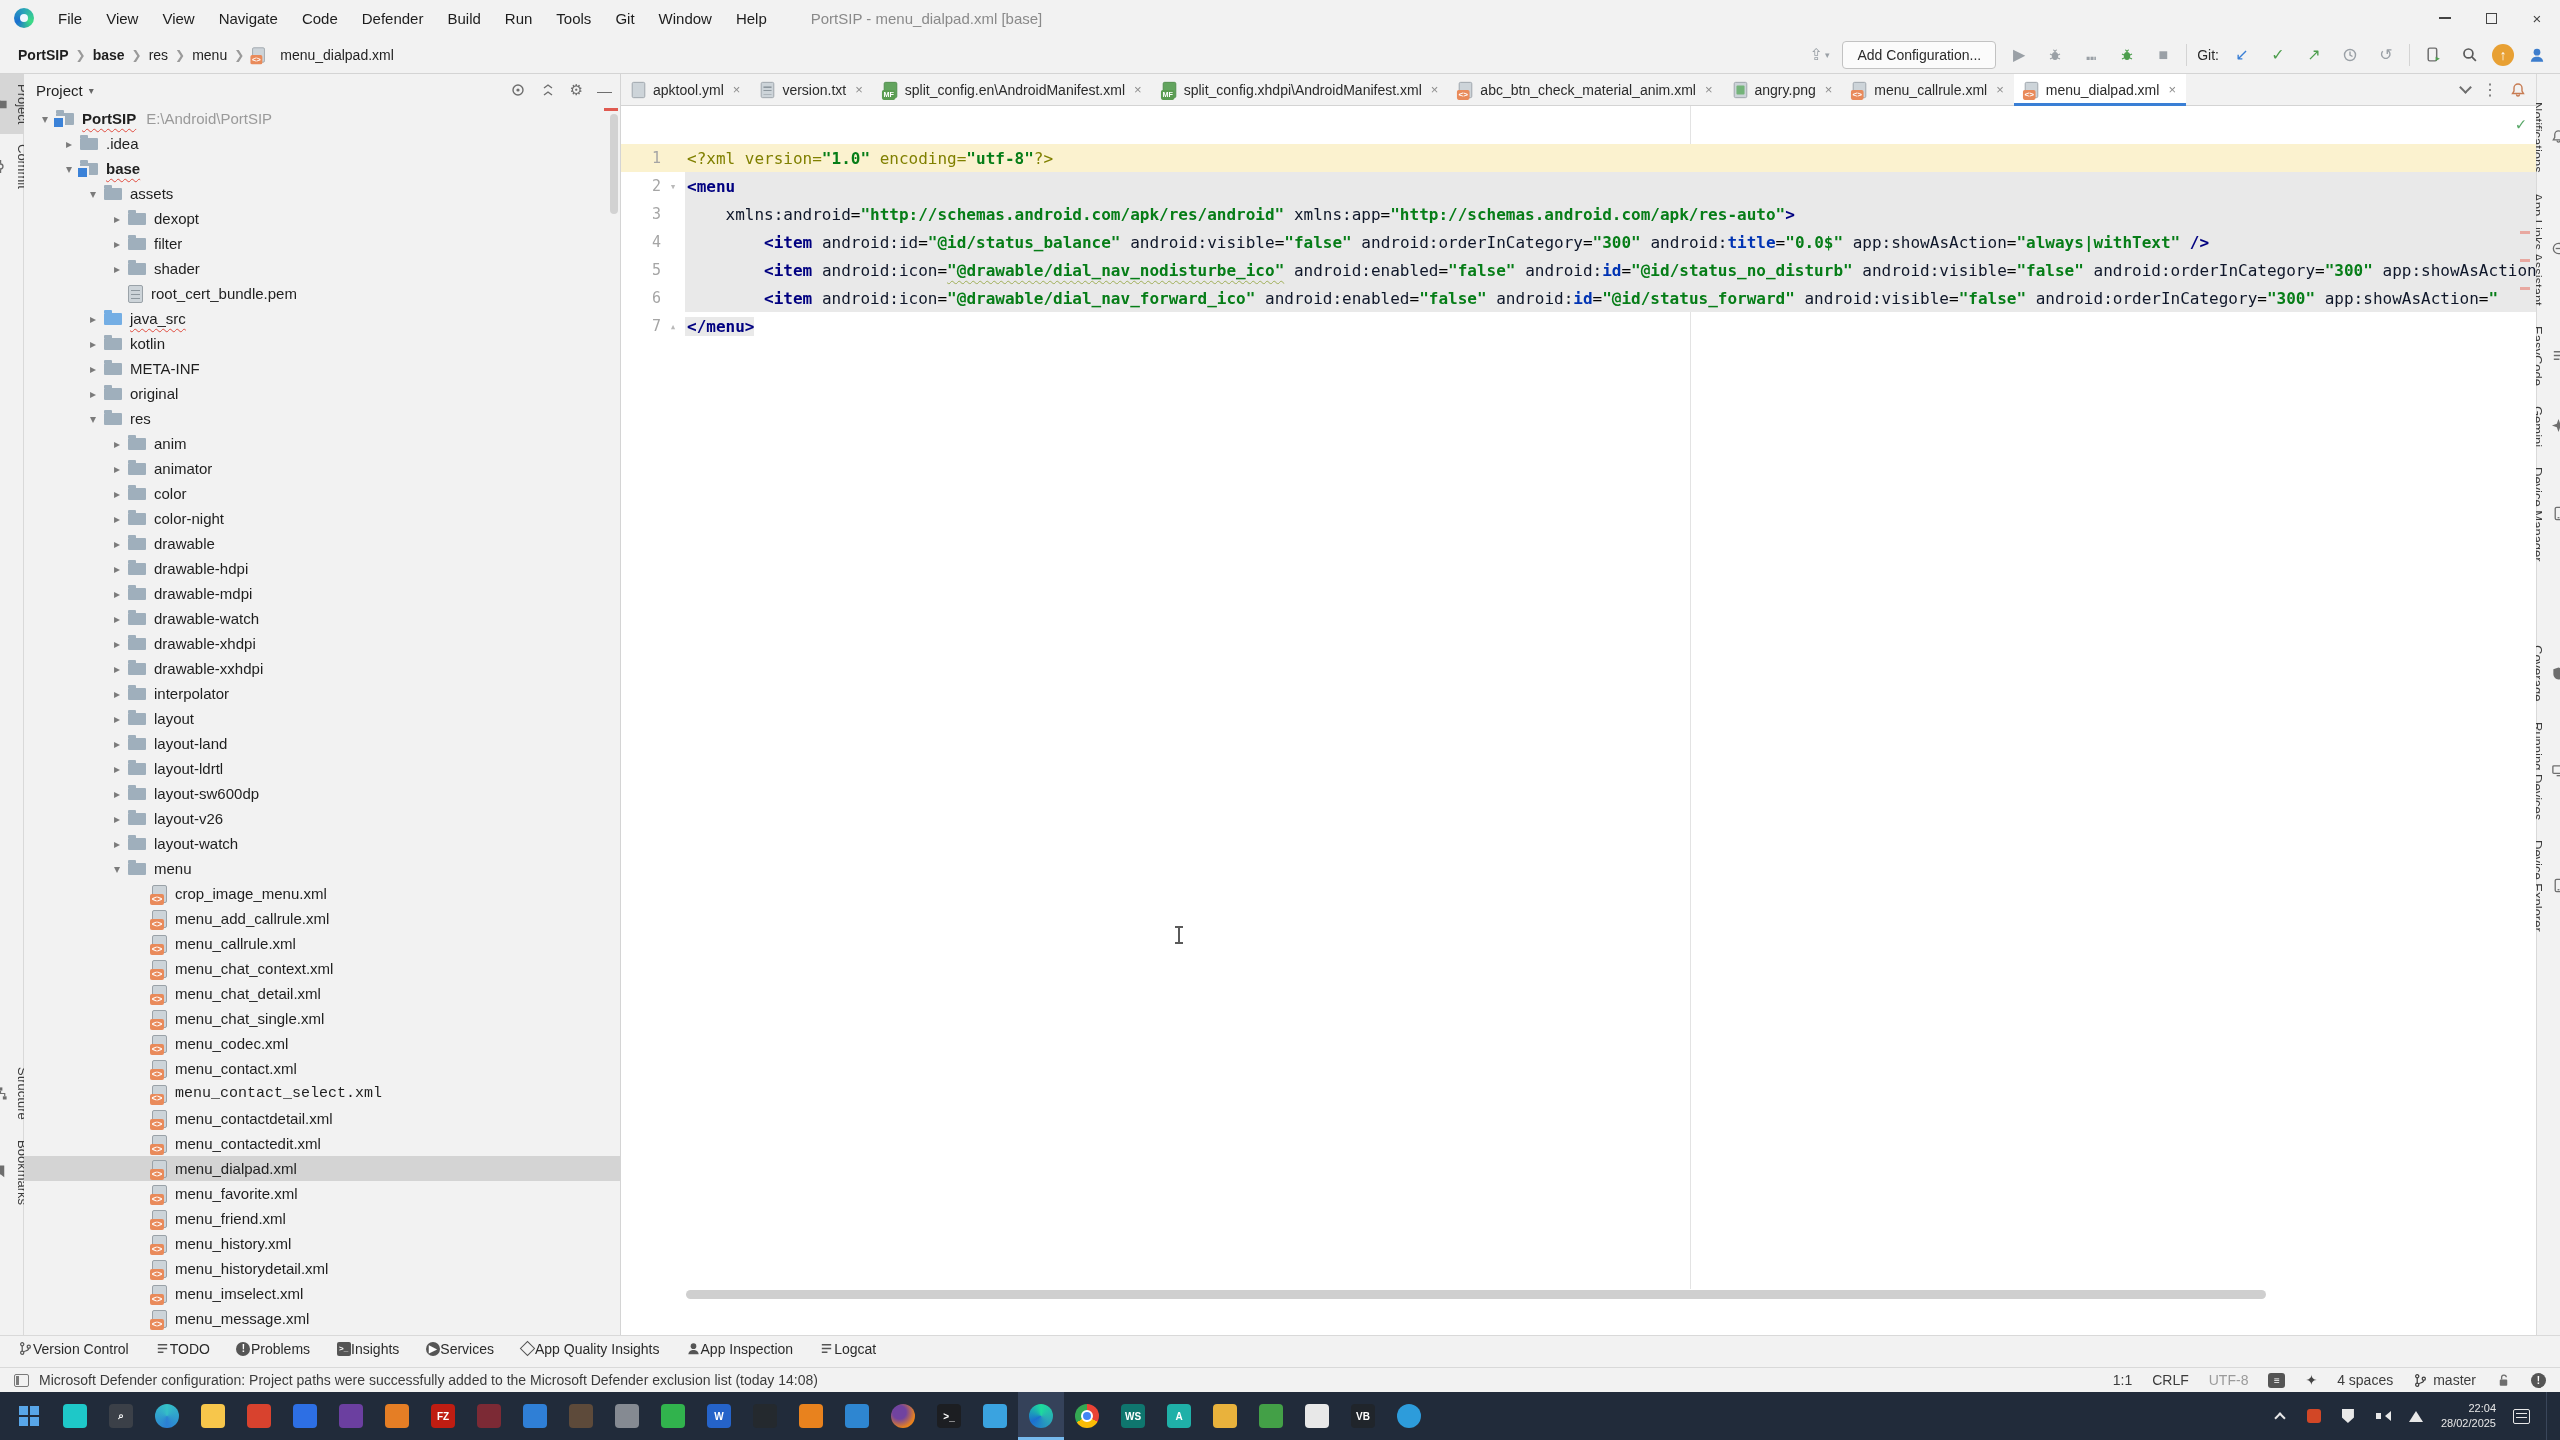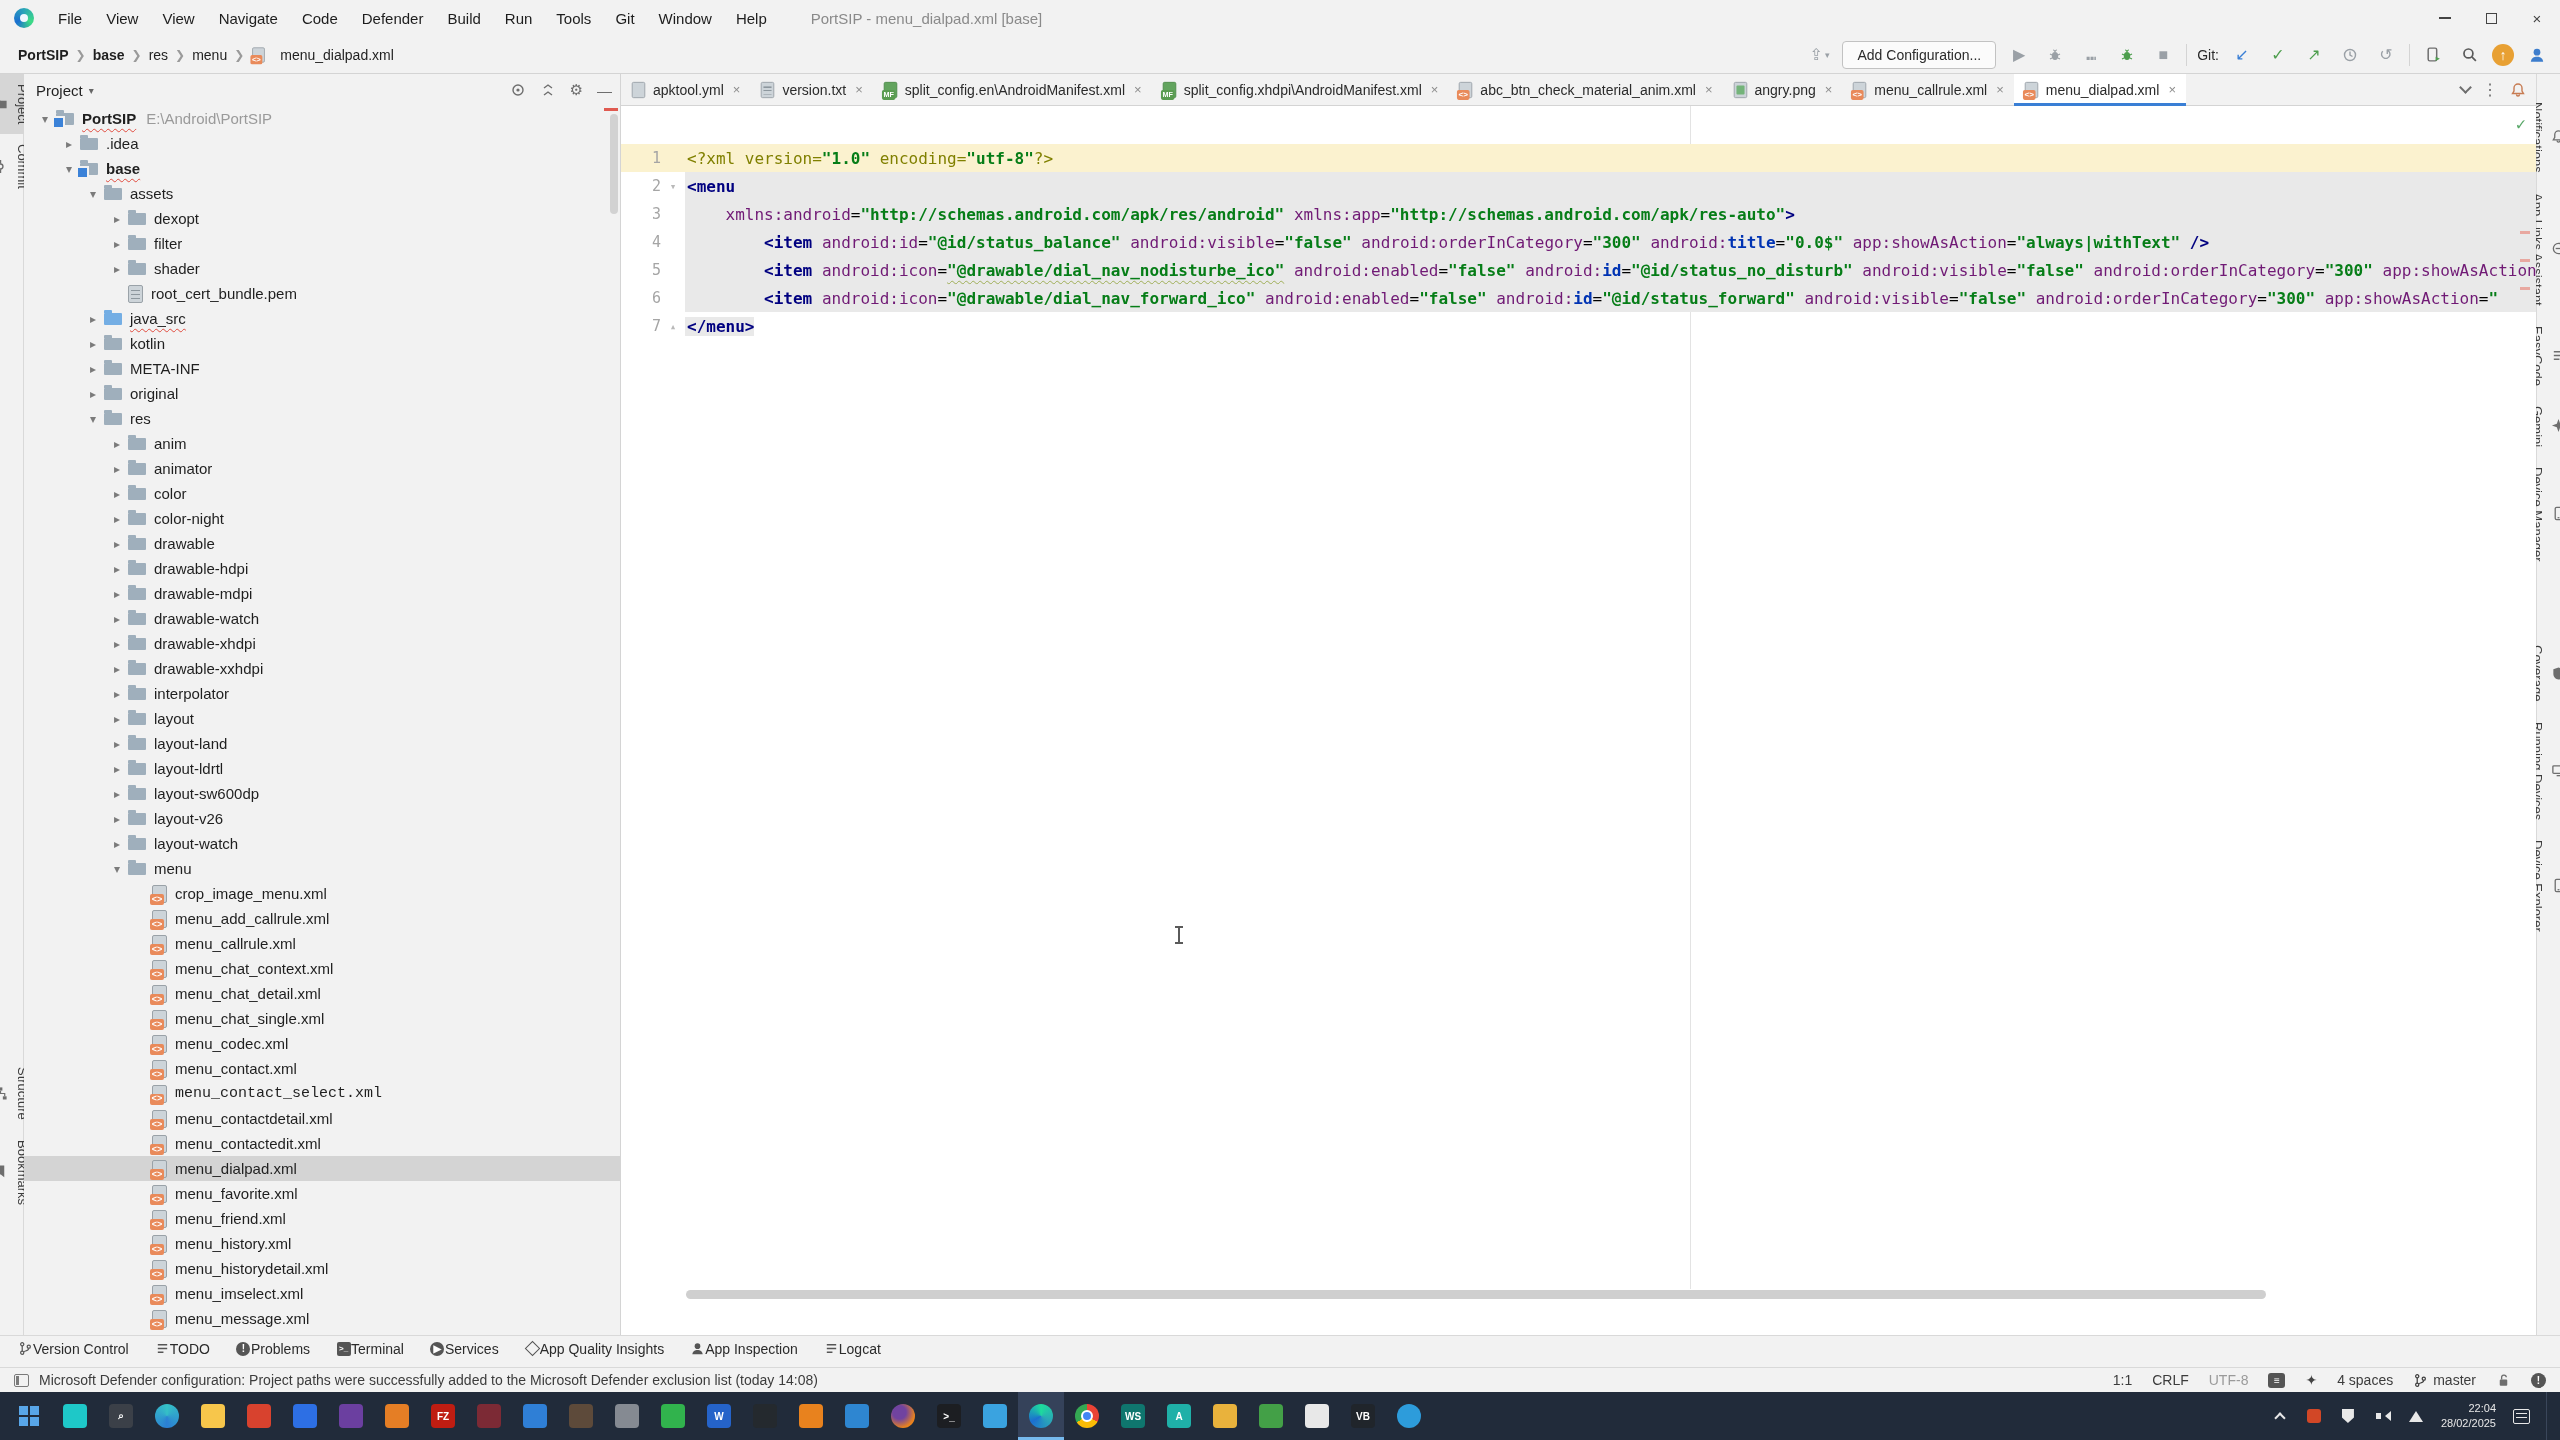--- a/index.html
+++ b/index.html
@@ -100,21 +100,21 @@
   .cline{height:28px;display:flex;align-items:center;white-space:pre;}
   .cline.bg-caret{background:#fbf2cf;}
   .cline.bg-sel{background:#e9e9e9;}
   .gut{width:40px;flex:0 0 40px;text-align:right;color:#a5a5a5;font-size:15px;background:#fff;align-self:stretch;
     display:flex;align-items:center;justify-content:flex-end;}
   .fold-col{width:24px;flex:0 0 24px;align-self:stretch;background:#fff;display:flex;align-items:center;justify-content:center;color:#b9b9b9;font-size:11px;}
   .cline.bg-caret .gut,.cline.bg-caret .fold-col{background:#fbf2cf;}
   .ctext{padding-left:2px;}
   .ctext .seg-p{color:#000;}
   .ctext .seg-t{color:#000080;font-weight:bold;}
-  .ctext .seg-a{color:#701a75;}
+  .ctext .seg-a{color:#0f172a;}
   .ctext .seg-b{color:#0033b3;font-weight:bold;}
   .ctext .seg-v{color:#067d17;font-weight:bold;}
   .ctext .seg-vs{color:#067d17;font-weight:bold;text-decoration:underline wavy #9fae57 1px;text-underline-offset:4px;}
   .ctext .seg-q{color:#808000;}
   .cline .inline-sel{background:#e9e9e9;}
   .margin-guide{position:absolute;top:0;bottom:46px;left:1069px;width:1px;background:#e3e3e3;}
   .hscroll{position:absolute;left:65px;width:1580px;bottom:36px;height:9px;border-radius:5px;background:#cfcfcf;}
   .insp-ok{position:absolute;right:10px;top:8px;color:#59a869;font-size:17px;font-weight:bold;}
   .stripe-mark{position:absolute;right:6px;width:10px;height:3px;background:#e8a8a0;}
   .ibeam{position:absolute;left:557px;top:820px;width:2px;height:18px;background:#5a5a5a;}
@@ -827,21 +827,21 @@
       <div class="bwb">
         <span class="bico">
           <span class="dark-circ">!</span>
         </span>
         <span>Problems</span>
       </div>
       <div class="bwb">
         <span class="bico">
           <span class="term-ic">&gt;_</span>
         </span>
-        <span>Terminal</span>
+        <span>Insights</span>
       </div>
       <div class="bwb">
         <span class="bico">
           <span class="dark-circ">▶</span>
         </span>
         <span>Services</span>
       </div>
       <div class="bwb">
         <span class="bico">
           <span class="gem-ic"></span>

